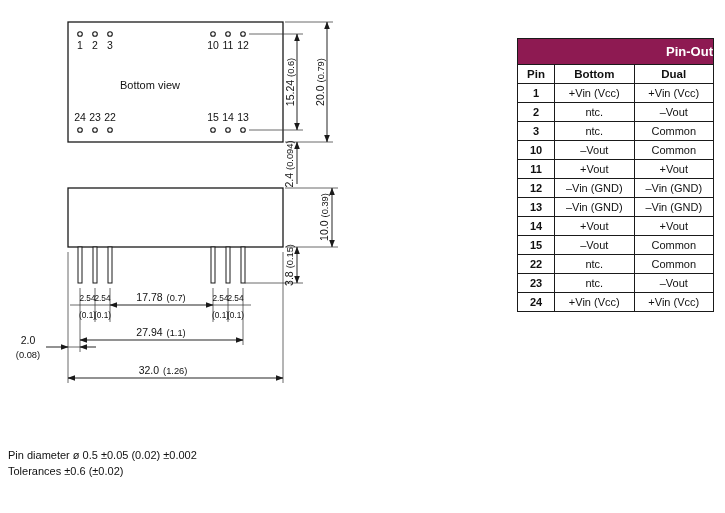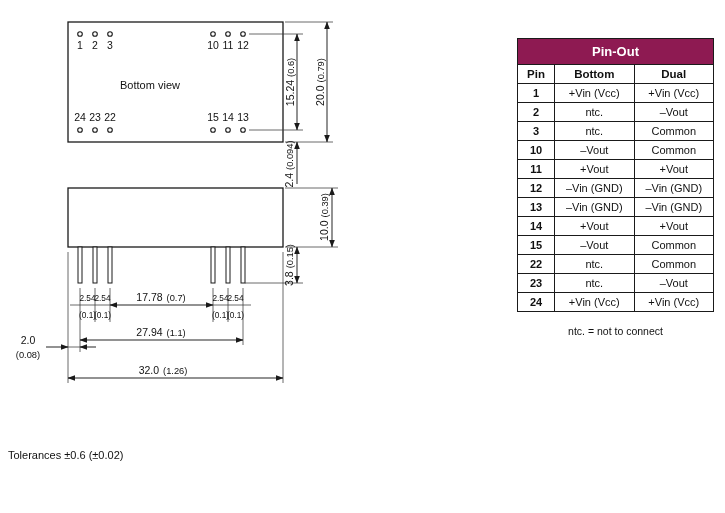--- a/index.html
+++ b/index.html
@@ -14,21 +14,21 @@
   .t8  { font-size:8.3px; }
   .tin { font-size:9.3px; }
   .ol  { fill:none; stroke:#1a1a1a; stroke-width:1.3; }
   .pc  { fill:none; stroke:#1a1a1a; stroke-width:1.1; }
   .pinrect { fill:#fff; stroke:#1a1a1a; stroke-width:1; }
   g.thin line { stroke:#3a3a3a; stroke-width:0.75; }
   g.dl line   { stroke:#1a1a1a; stroke-width:0.95; }
 
   .pinout { position:absolute; left:517px; top:38px; width:197px; }
   .pinout-title { background:var(--header-bg,#8e1a52); color:var(--header-fg,#fff);
-                  font-weight:700; font-size:13px; text-align:center;
+                  font-weight:700; font-size:13px; text-align:right;
                   padding:5px 0; border:1px solid #1a1a1a; border-bottom:none; }
   .pinout table { width:100%; border-collapse:collapse; }
   .pinout th, .pinout td { border:1px solid #1a1a1a; font-size:11px;
                            text-align:center; padding:2px 2px 3px; height:19px; }
   .pinout th { font-weight:700; font-size:11.5px; }
   .pinout th:first-child, .pinout td:first-child { width:37px; }
   .pinout td:first-child { font-weight:700; }
   .footnote { margin-top:13px; text-align:center; font-size:10.5px; }
 
   .notes { position:absolute; left:8px; top:447px; font-size:11px; line-height:16px; }
@@ -209,18 +209,18 @@
           <td>ntc.</td>
           <td>–Vout</td>
         </tr>
         <tr>
           <td>24</td>
           <td>+Vin (Vcc)</td>
           <td>+Vin (Vcc)</td>
         </tr>
       </tbody>
   </table>
-  <div class="footnote">ntc. = not to connect</div>
 </div>
 
 <div class="notes">
+  <div>Pin diameter ø 0.5 ±0.05  (0.02) ±0.002</div>
   <div>Tolerances  ±0.6 (±0.02)</div>
 </div>
 
 </body></html>

